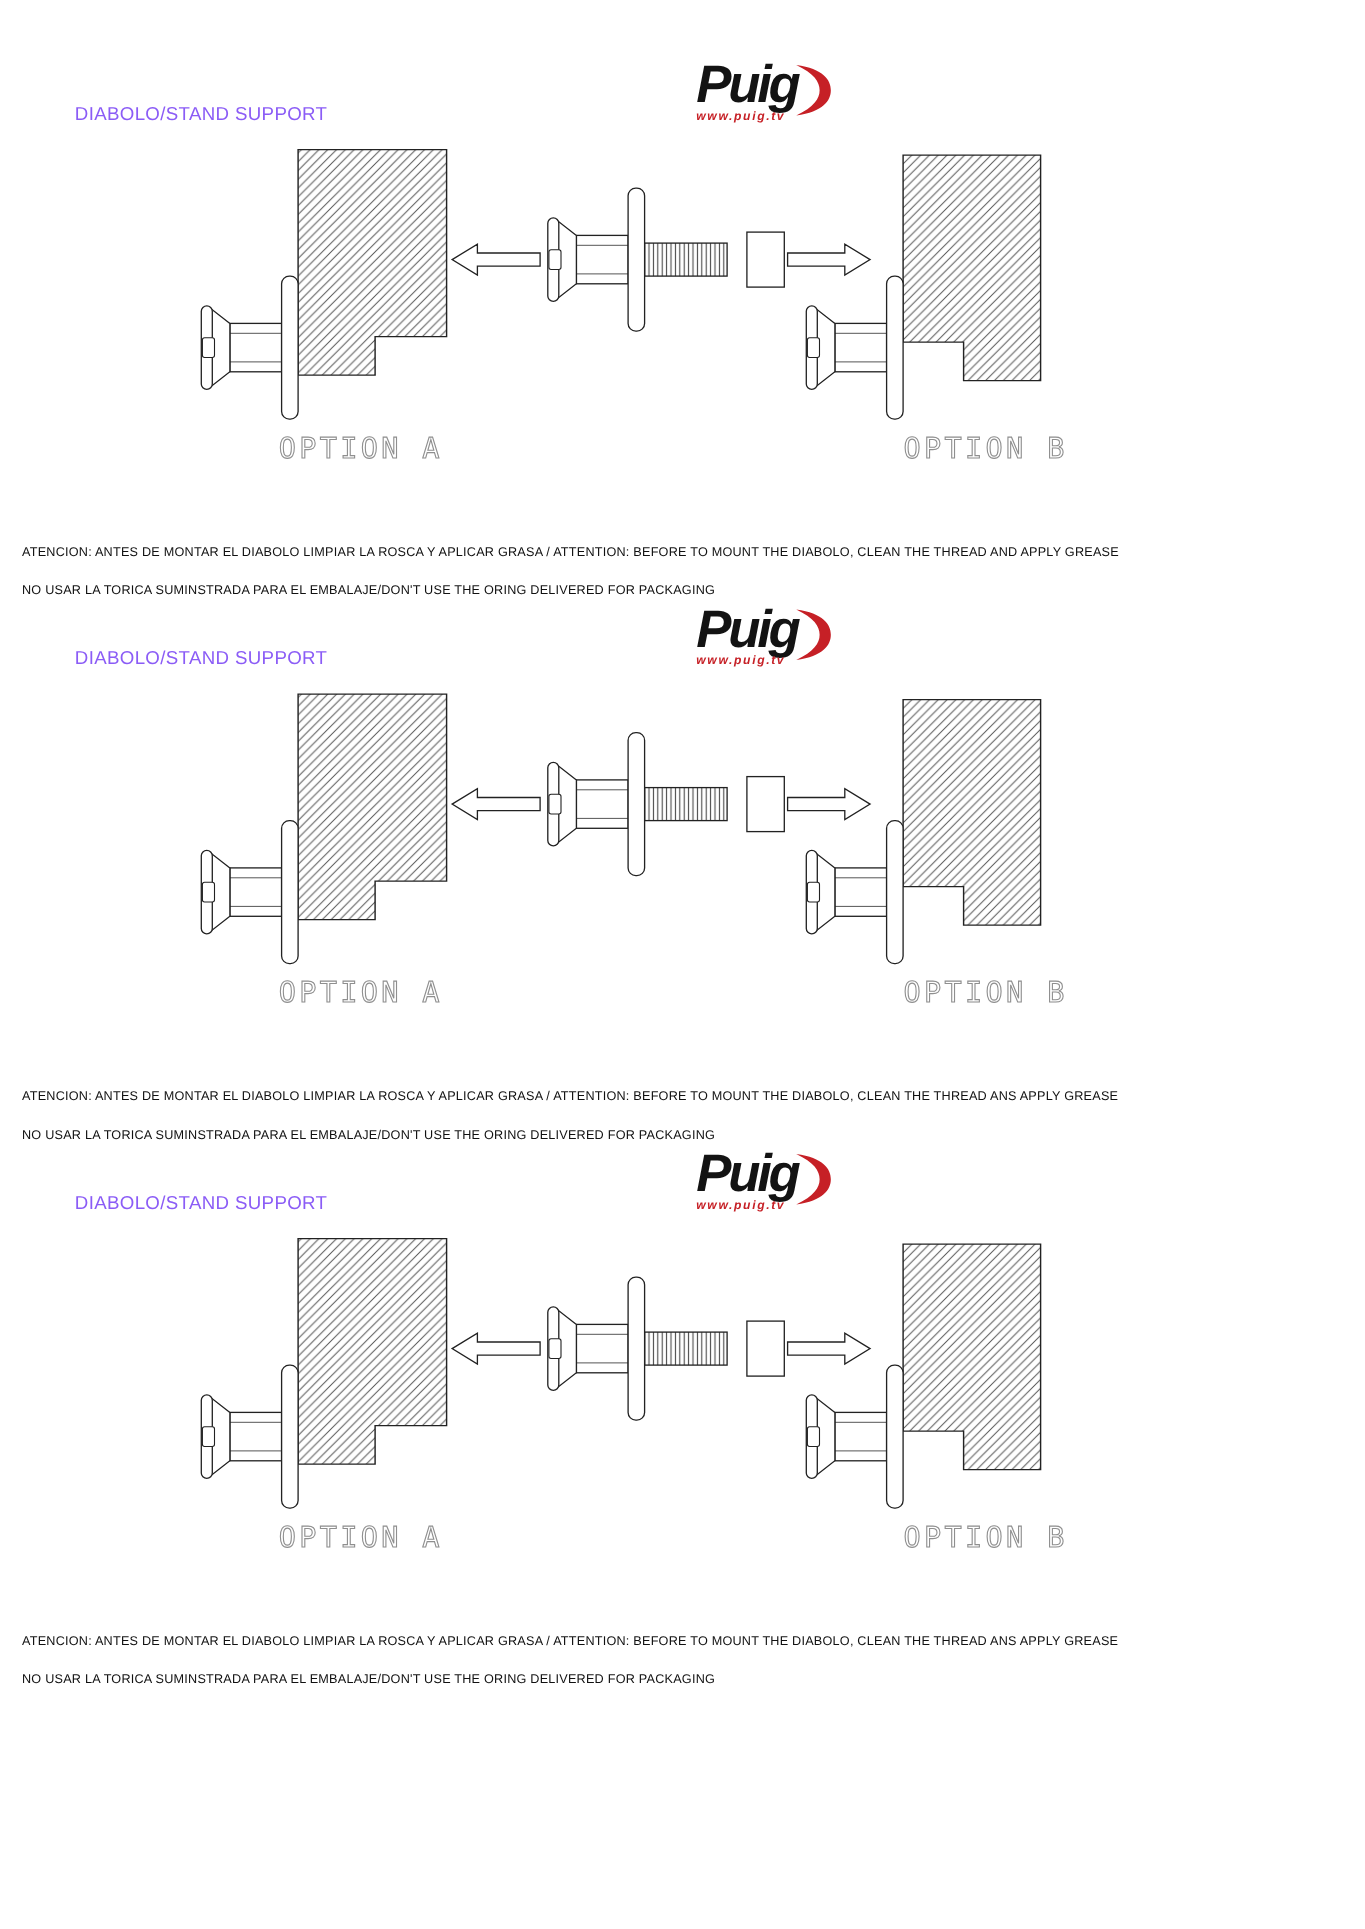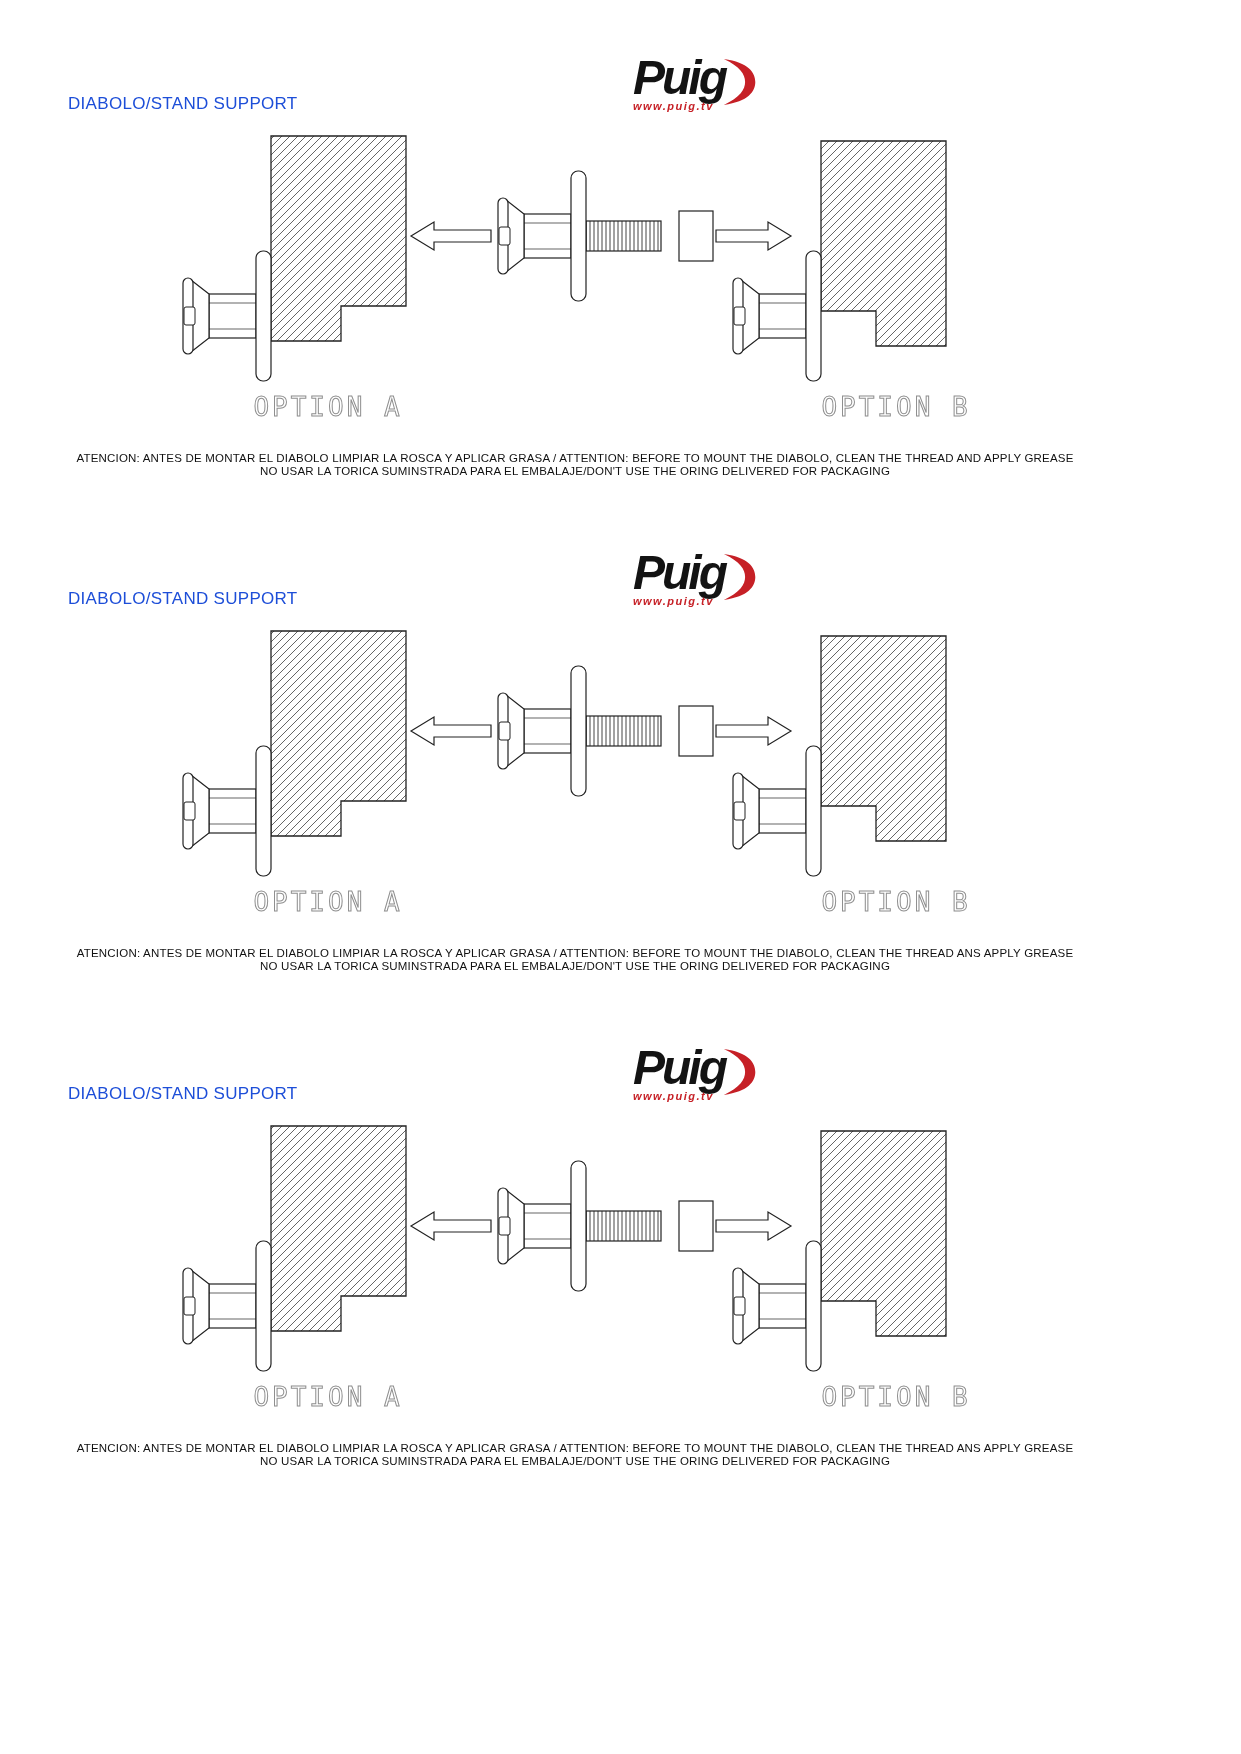--- a/index.html
+++ b/index.html
@@ -6,43 +6,43 @@
   html,body { background:#ffffff; }
   body {
     width:1241px; height:1754px; position:relative;
     font-family:"Liberation Sans", sans-serif; color:#111;
     overflow:hidden;
   }
   .sheet-section { position:absolute; left:0; width:1241px; height:495px; }
 
   .section-title {
     position:absolute; left:68px; top:94px;
-    font-size:17px; letter-spacing:0.3px; color:#1d4ed8;
+    font-size:17px; letter-spacing:0.3px; color:#8b5cf6;
   }
 
   .logo { position:absolute; left:633px; top:56px; width:230px; }
   .logo-row { display:flex; align-items:flex-start; }
   .logo-text {
     font-size:48px; font-weight:900; font-style:italic;
     letter-spacing:-3px; line-height:0.9; color:#131313;
   }
   .logo-swoosh { margin-left:-2px; margin-top:1px; }
   .logo-url {
     font-size:11px; font-style:italic; font-weight:700;
     color:#c62026; margin-top:-7px; margin-left:0; letter-spacing:1.5px;
   }
 
   .diagram-slot { position:absolute; left:156px; top:126px; width:840px; height:300px; }
 
   .warning-line {
-    position:absolute; left:20px; width:1110px; text-align:center;
-    font-size:11.5px; color:#111; letter-spacing:0.2px;
+    position:absolute; left:20px; width:1110px; 
+    font-size:11.5px; color:#111; letter-spacing:0.2px;margin-top:44px;
   }
   .warn1 { top:452px; }
-  .warn2 { top:465px; }
+  .warn2 { top:487px; }
 
   .cad-label {
     font-family:"DejaVu Sans Mono", monospace;
     font-size:26px; letter-spacing:3px;
     fill:none; stroke:#8f8f8f; stroke-width:1;
   }
 </style>
 </head>
 <body>
 

